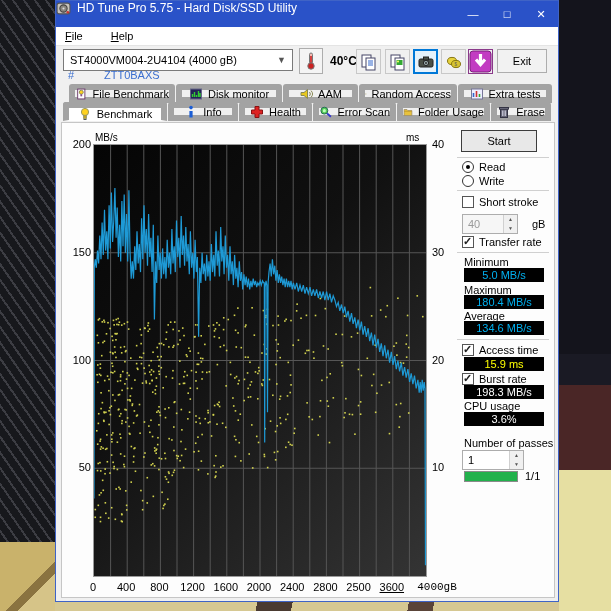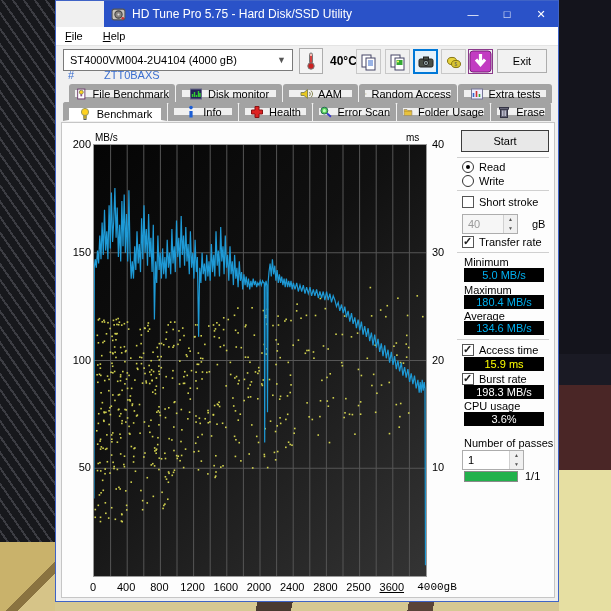--- a/index.html
+++ b/index.html
@@ -13,26 +13,26 @@
   #bg-left-bottom{left:0;top:542px;width:55px;height:69px;
     background:linear-gradient(135deg,#c9b26b 0 60%,#8a7340 60% 70%,#d6c488 70%);}
   #bg-right{left:559px;top:0;width:52px;height:611px;
     background:linear-gradient(to bottom,#14141c 0 58%,#1a1a24 58% 63%,#4a2626 63% 77%,#e6dfa2 77%);}
   #bg-bottom{left:55px;top:602px;width:504px;height:9px;
     background:linear-gradient(100deg,#d6c892 0 40%,#4a3a30 40% 47%,#d6c892 47% 70%,#5a4438 70% 75%,#d6c892 75%);}
   
   #window{position:absolute;left:55px;top:0;width:504px;height:602px;
     background:#f0f0f0;border:1px solid #3f63c6;}
   
-  .titlebar{height:26px;background:#2a52c8;color:#fff;display:flex;align-items:center;padding-left:7px;margin-left:48px;}
+  .titlebar{height:26px;background:#2a52c8;color:#fff;display:flex;align-items:flex-start;}
   .titlebar .ttl{font-size:12px;margin-left:6px;flex:1;white-space:nowrap;}
   .cap-btn{width:34px;height:26px;display:flex;align-items:center;justify-content:center;
     color:#fff;font-size:11px;cursor:default;}
   
-  .menubar{height:19px;background:#fff;display:flex;align-items:center;gap:20px;padding-left:9px;border-bottom:1px solid #e4e4e4;}
+  .menubar{height:19px;background:#fff;display:flex;align-items:center;gap:28px;padding-left:9px;border-bottom:1px solid #e4e4e4;}
   .menu-item::first-letter{text-decoration:underline;}
   
   .toolbar{position:relative;height:38px;background:#f0f0f0;}
   .combo{position:absolute;left:7px;top:3px;width:230px;height:22px;background:#fff;
     border:1px solid #7a7a7a;display:flex;align-items:center;padding:0 6px;}
   .combo .cv{flex:1;white-space:nowrap;overflow:hidden;}
   .combo .arr{color:#555;font-size:9px;}
   .temp-btn{position:absolute;left:243px;top:2px;width:24px;height:26px;background:#f4f4f4;
     border:1px solid #adadad;display:flex;align-items:center;justify-content:center;}
   .temp-lbl{position:absolute;left:274px;top:8px;font-weight:bold;font-size:12px;}
@@ -65,21 +65,21 @@
     border:1px solid #9a9a9a;}
   .plot svg{position:absolute;inset:0;}
   .ax{position:absolute;color:#000;}
   .ax-unit-l{left:33px;top:9px;font-size:10px;}
   .ax-unit-r{left:344px;top:9px;font-size:10px;}
   .yl{left:2px;width:27px;text-align:right;}
   .yr{left:370px;width:22px;text-align:left;}
   .xl{top:458px;width:40px;text-align:center;}
   
   .sep{position:absolute;left:395px;width:92px;height:1px;background:#d0d0d0;}
-  .start-btn{position:absolute;left:399px;top:7px;width:88px;height:22px;background:#e8e8e8;
+  .start-btn{position:absolute;left:399px;top:7px;width:76px;height:22px;background:#e8e8e8;
     border:1px solid #3c3c3c;text-align:center;line-height:20px;}
   .opt{position:absolute;left:400px;display:flex;align-items:center;gap:5px;}
   .radio{width:12px;height:12px;border:1px solid #333;border-radius:50%;background:#fff;position:relative;}
   .radio.on::after{content:"";position:absolute;left:3px;top:3px;width:4px;height:4px;border-radius:50%;background:#000;}
   .cb{width:12px;height:12px;border:1px solid #555;background:#fff;position:relative;font-size:11px;line-height:10px;text-align:center;color:#222;}
   .cb.on::after{content:"✓";position:absolute;left:0px;top:-1px;font-weight:bold;}
   .spin{position:absolute;left:400px;width:56px;height:20px;background:#fff;border:1px solid #adadad;
     display:flex;align-items:center;padding-left:5px;}
   .spin.disabled{color:#9a9a9a;background:#f6f6f6;}
   .spin .btns{margin-left:auto;width:14px;height:100%;border-left:1px solid #d0d0d0;

